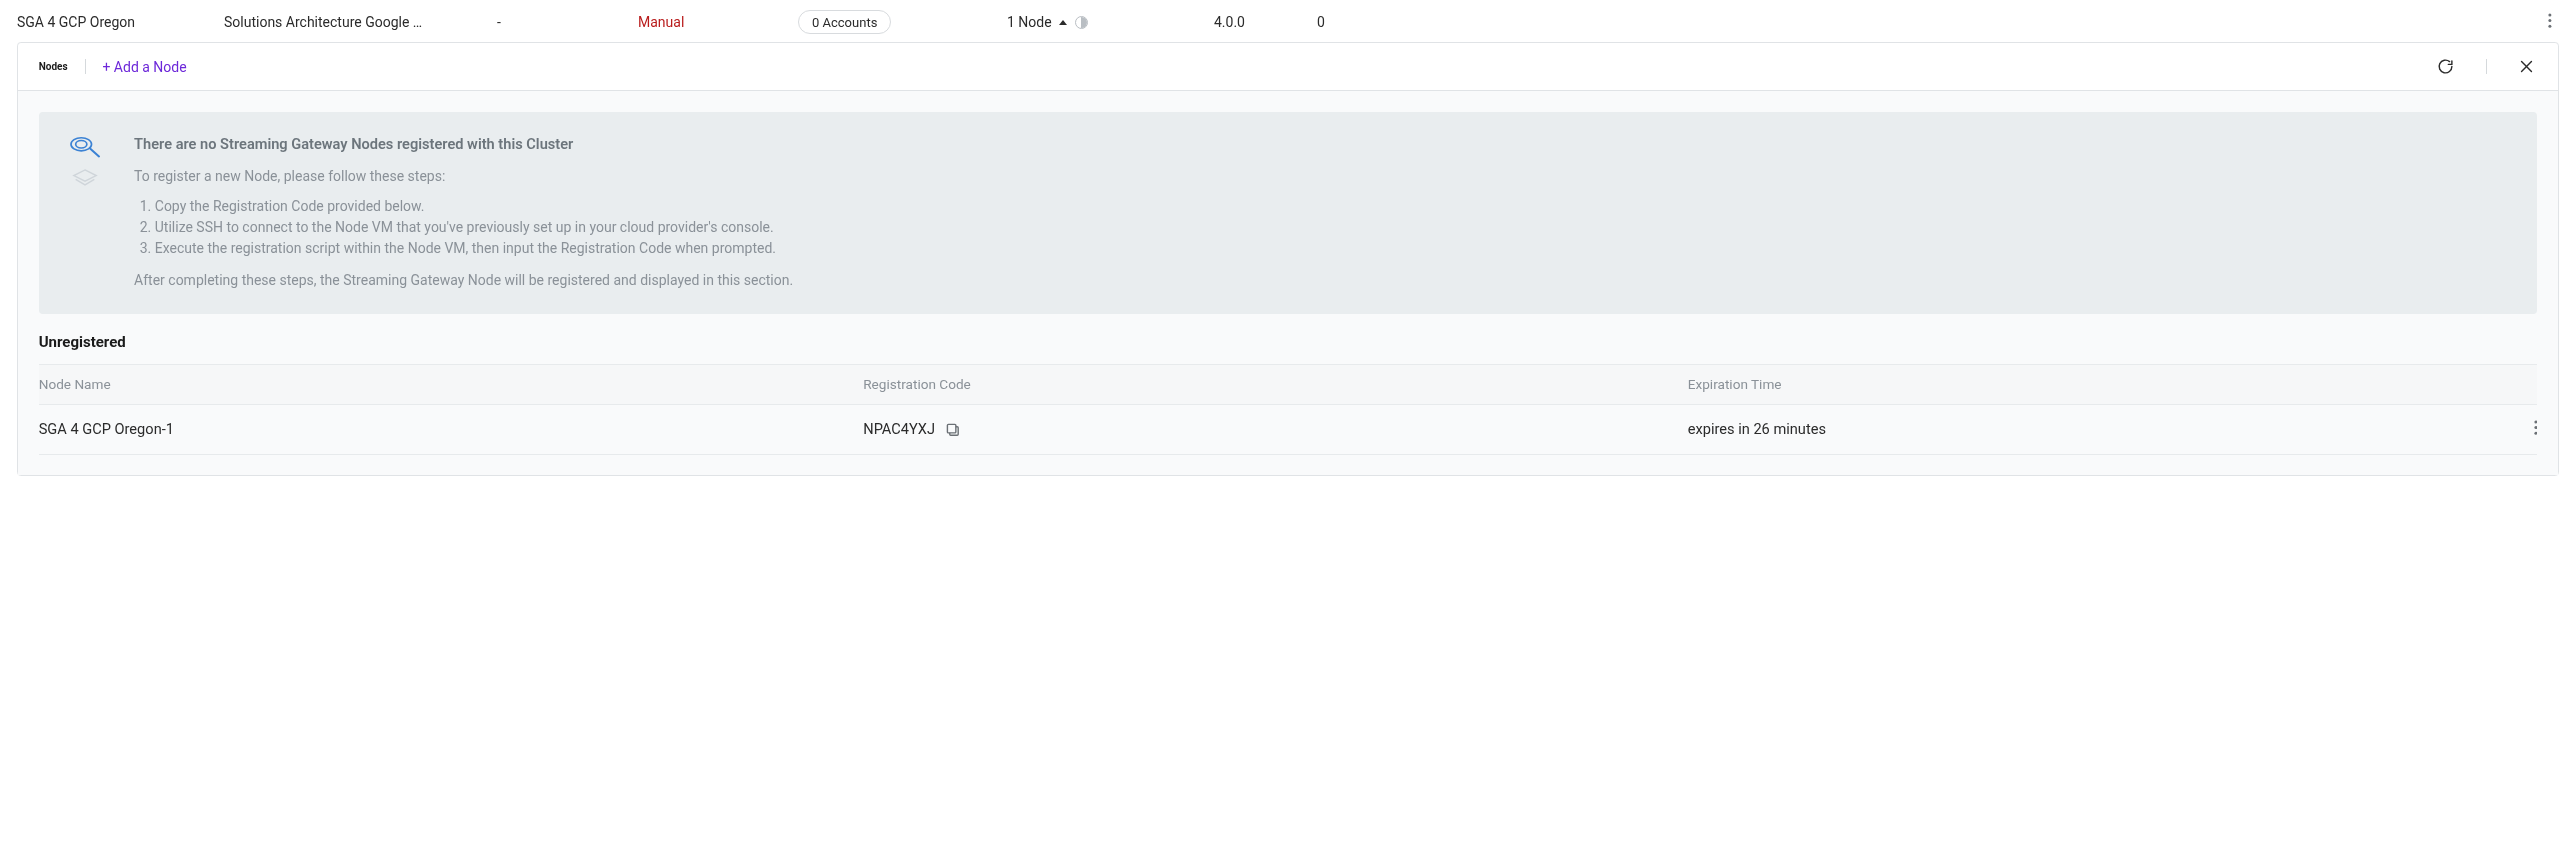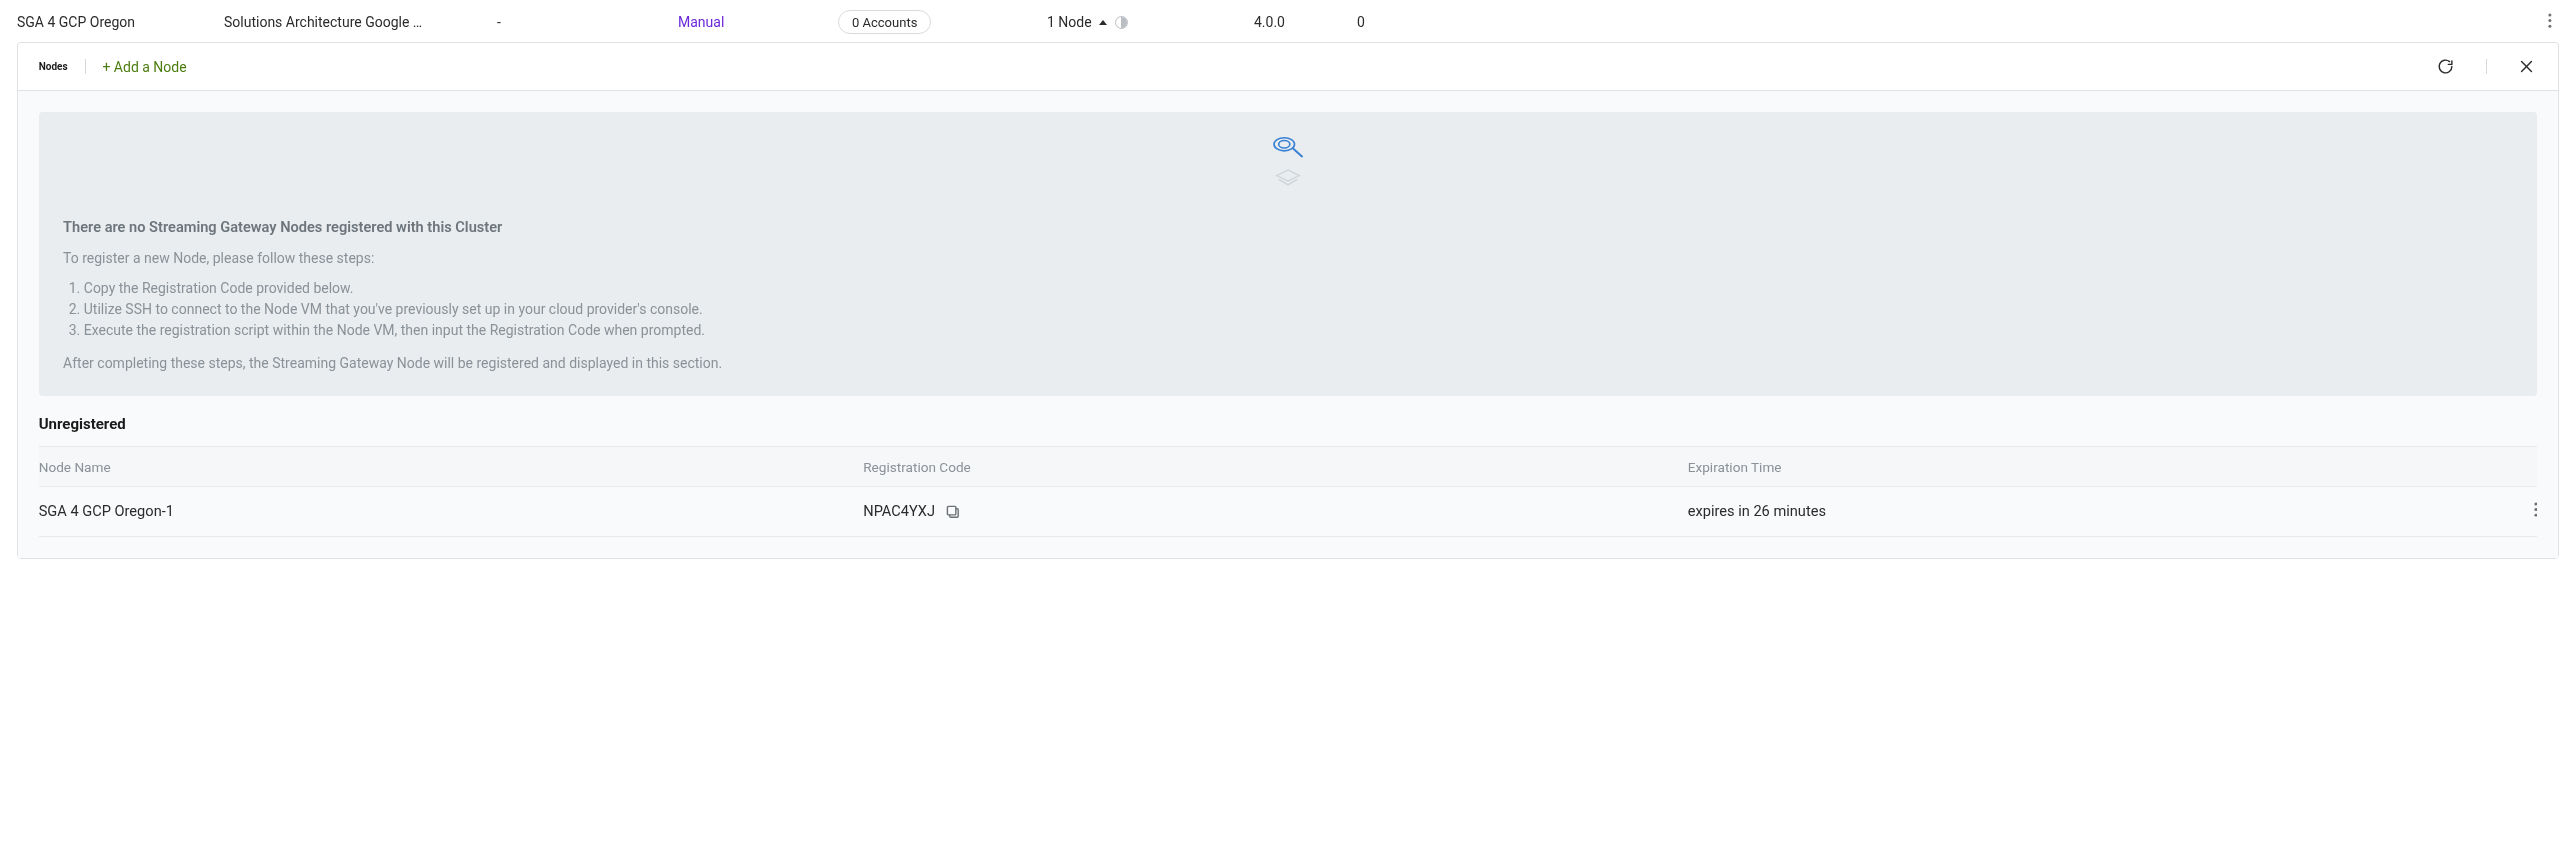--- a/index.html
+++ b/index.html
@@ -13,21 +13,21 @@
       display: flex;
       align-items: center;
       padding: 9.4px 17px 7.5px 17px;
       width: 100%;
       justify-content: center;
     }
     .top-cell { flex: 0 0 auto; }
     .top-name { width: 207px; color: #2b2b2b; }
     .top-arch { width: 273px; color: #2b2b2b; }
     .top-dash { width: 141px; color: #2b2b2b; }
-    .top-manual { width: 160px; color: #6d28d9; margin-left: 40px; }
+    .top-manual { width: 160px; color: #b91c1c; }
     .top-accounts { width: 197px; }
     .accounts-pill {
       display: inline-block;
       border: 0.9px solid #d8dbde;
       border-radius: 17px;
       padding: 3.8px 13px;
       color: #2b2b2b;
       font-size: 13px;
     }
     .top-node { width: 207px; display:flex; align-items:center; gap:7.5px; color:#2b2b2b;margin-left:12px; }
@@ -64,36 +64,35 @@
       background:#ffffff;
     }
     .panel-header {
       display:flex;
       align-items:center;
       padding: 13px 20.7px;
       border-bottom:0.9px solid #e0e3e6;
     }
     .panel-title { font-weight:700; color:#1a1a1a; font-size:10px; }
     .vsep { width:0.9px; height:15px; background:#d5d9dc; margin:0 17px; }
-    .add-link { color:#4d7c0f; cursor:pointer; font-size:14px; }
+    .add-link { color:#6d28d9; cursor:pointer; font-size:14px; }
     .hdr-right { margin-left:auto; display:flex; align-items:center; gap:13px; }
     .icon-btn { cursor:pointer; color:#2b2b2b; display:flex; align-items:center; justify-content:center; width:20.7px; height:20.7px; }
     .icon-btn svg { width:17px; height:17px; }
 
     .panel-body {
       background:#f9fafb;
       padding:20.7px;
     }
     .info-box {
       background:#e9edef;
       border-radius:3.8px;
       padding:22.6px 24.4px;
       display:flex;
       gap:28px;
-      flex-direction:column;
     }
     .info-icons {
       flex:0 0 43px;
       display:flex;
       flex-direction:column;
       align-items:center;
       gap:5.6px;
     }
     .info-content { flex:1; color:#8a9198; line-height:1.5; }
     .info-title { color:#6c757c; font-weight:600; margin-bottom:9.4px; font-size:14.6px; }

